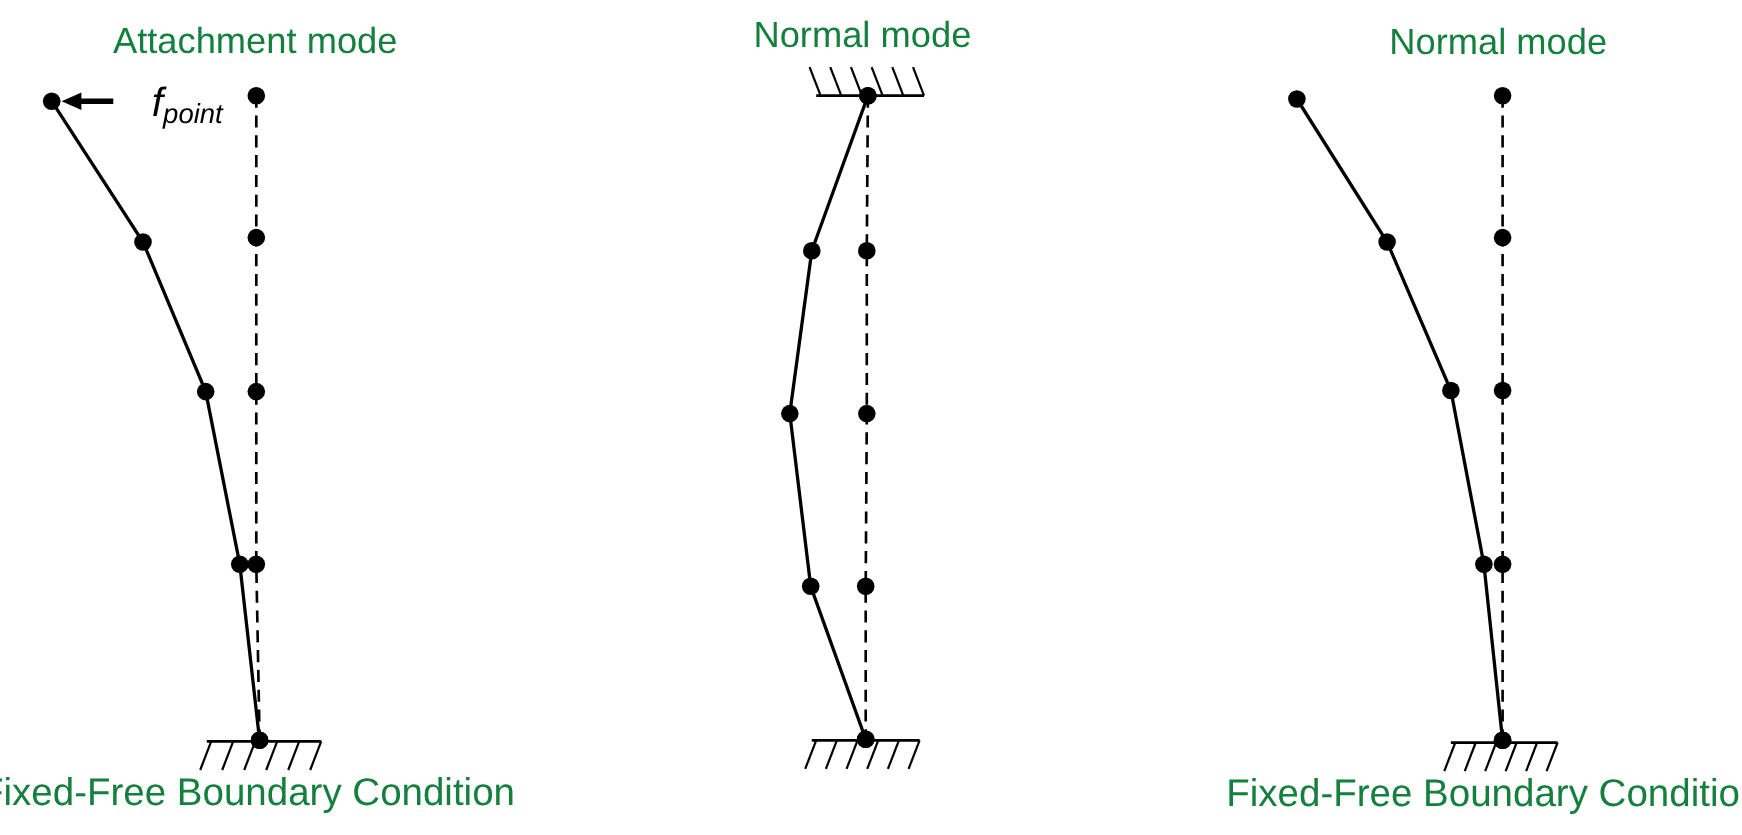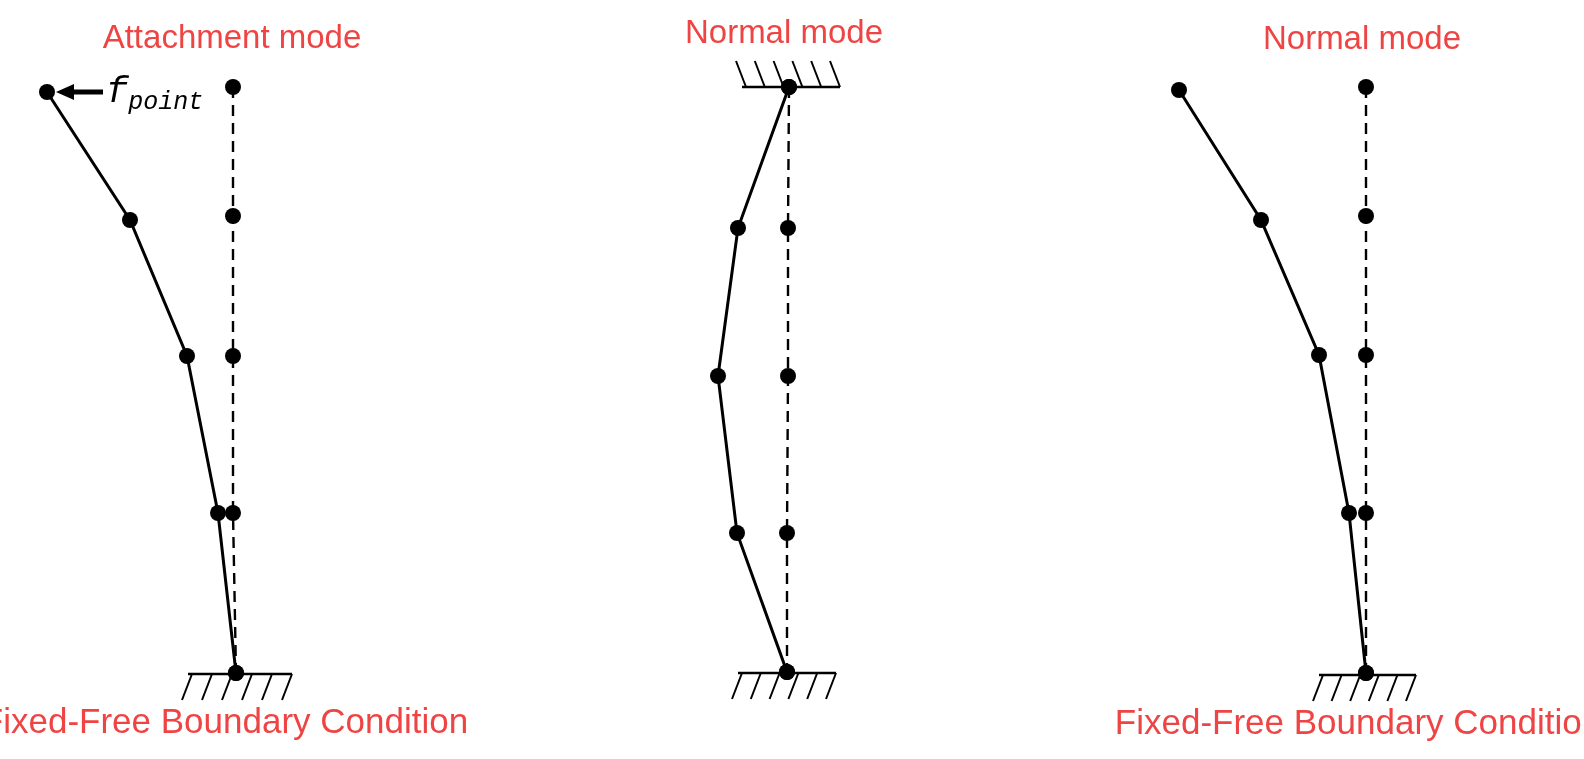--- a/index.html
+++ b/index.html
@@ -17,37 +17,38 @@
   }
   #diagram-svg {
     position: absolute;
     left: 0;
     top: 0;
   }
   .overlay-text {
     position: absolute;
     transform: translateX(-50%);
     white-space: nowrap;
-    color: #ef4444;
+    color: #15803d;
     line-height: 1.1;
   }
   .diagram-title {
     font-size: 33px;
   }
   .diagram-caption {
     font-size: 35px;
   }
   .force-label {
     position: absolute;
     color: #000000;
-    font-family: Liberation Mono, monospace;
+    font-family: Liberation Sans, sans-serif;
     font-style: italic;
     font-size: 37px;
     line-height: 1;
     white-space: nowrap;
+    margin-left: 32px;
   }
   .force-label sub {
     font-size: 25px;
     font-style: italic;
     vertical-align: -7px;
     line-height: 0;
   }
 </style>
 </head>
 <body>

